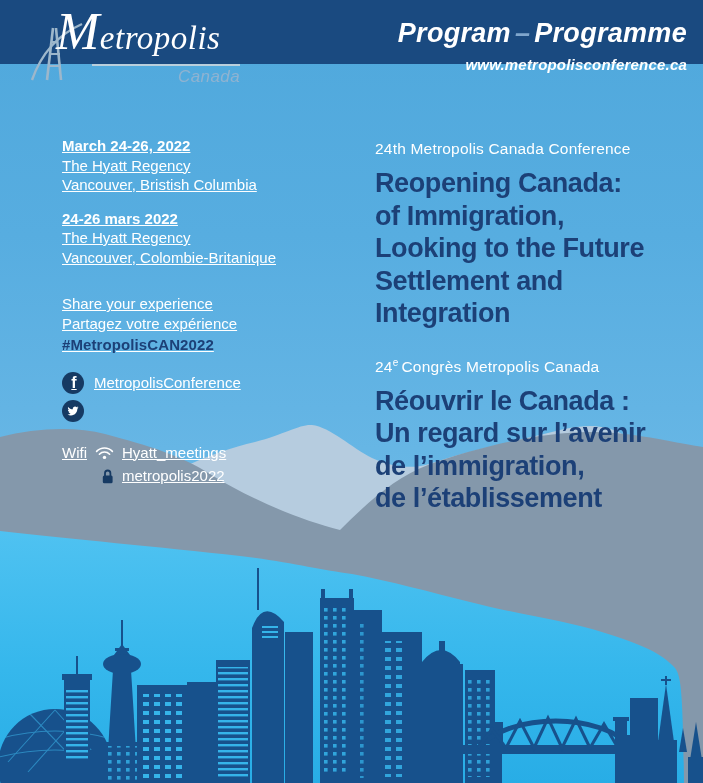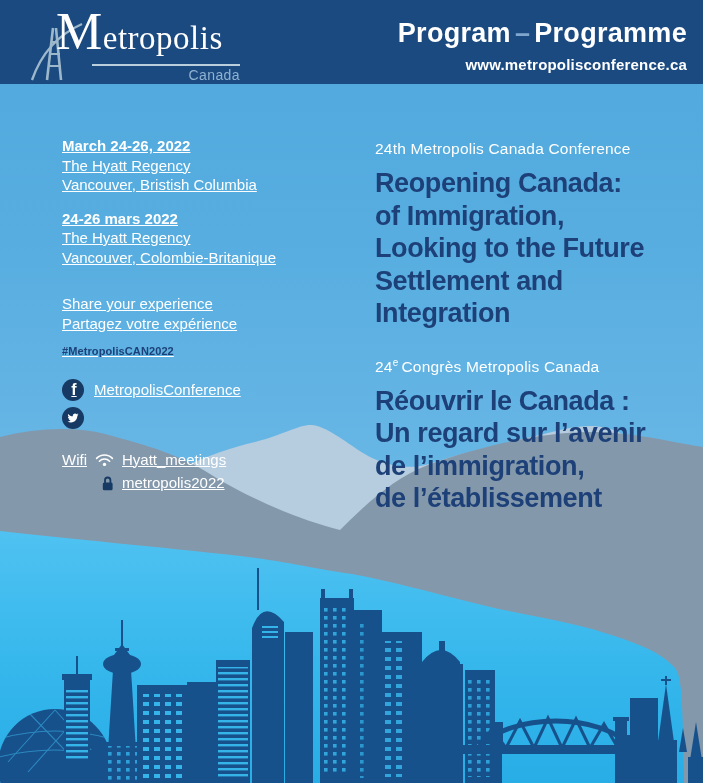--- a/index.html
+++ b/index.html
@@ -2,41 +2,41 @@
 <html><head>
 <meta charset="utf-8">
 <style>
   html,body{margin:0;padding:0;background:#dfe5ea;}
   .page{
     position:relative;width:703px;height:783px;overflow:hidden;
     font-family:"Liberation Sans",sans-serif;
     background:linear-gradient(180deg,#4fa8dc 0%,#57ade0 30%,#63b4e4 52%,#6cbae7 68%,#5fb2e2 100%);
   }
   
-  .header{position:absolute;left:0;top:0;width:703px;height:84px;background:#1a4a80;z-index:30;}
+  .header{position:absolute;left:0;top:0;width:703px;height:64px;background:#1a4a80;z-index:30;font-style:italic;}
   .logo{position:absolute;left:30px;top:8px;width:220px;height:76px;}
   .logo-bridge{position:absolute;left:0;top:8px;}
   .logo-text{display:block;position:absolute;left:26px;top:-4px;color:#ffffff;
     font-family:"Liberation Serif",serif;font-size:33px;line-height:56px;letter-spacing:.5px;}
   .logo-text::first-letter{font-size:52px;}
   .logo-rule{position:absolute;left:62px;top:56px;width:148px;height:2px;background:#b9cfdd;}
   .logo-sub{position:absolute;left:62px;top:59px;width:148px;text-align:right;
-    color:#8fb3d1;font-size:14px;letter-spacing:.4px;}
+    color:#8fb3d1;font-size:17px;letter-spacing:.4px;}
   .program-block{position:absolute;right:16px;top:18px;text-align:right;color:#ffffff;}
   .program-line{font-size:27px;font-weight:bold;letter-spacing:.3px;}
   .program-dash{color:#7fa6cd;padding:0 4px;}
   .website{margin-top:7px;font-size:15px;font-weight:bold;letter-spacing:.2px;color:#ffffff;cursor:pointer;}
   
   .bg-svg{position:absolute;left:0;top:0;z-index:1;}
   
   .info{position:absolute;left:62px;top:136px;z-index:10;color:#ffffff;font-size:15px;line-height:19.5px;text-decoration:underline;}
   .b{font-weight:bold;}
   .block-fr{margin-top:14px;}
   .block-share{margin-top:27px;}
-  .hashtag{margin-top:9px;color:#1c4077;font-weight:bold;font-size:11px;letter-spacing:.1px;}
+  .hashtag{margin-top:2px;color:#1c4077;font-weight:bold;font-size:15px;letter-spacing:.1px;}
   .social{margin-top:17px;}
   .social-row{display:flex;align-items:center;margin-top:6px;cursor:pointer;}
   .icon-circle{width:22px;height:22px;border-radius:50%;background:#163a63;display:flex;
     align-items:center;justify-content:center;margin-right:10px;flex:0 0 auto;}
   .fb-f{color:#ffffff;font-weight:bold;font-size:16px;line-height:1;transform:translateX(1px);}
   .wifi-block{margin-top:21px;}
   .wifi-row{display:flex;align-items:center;}
   .wifi-row .wifi-svg{margin:2px 8px 0 8px;}
   .pass-row{display:flex;align-items:center;margin-top:4px;margin-left:39px;}
   .pass-row svg{margin-right:8px;}

